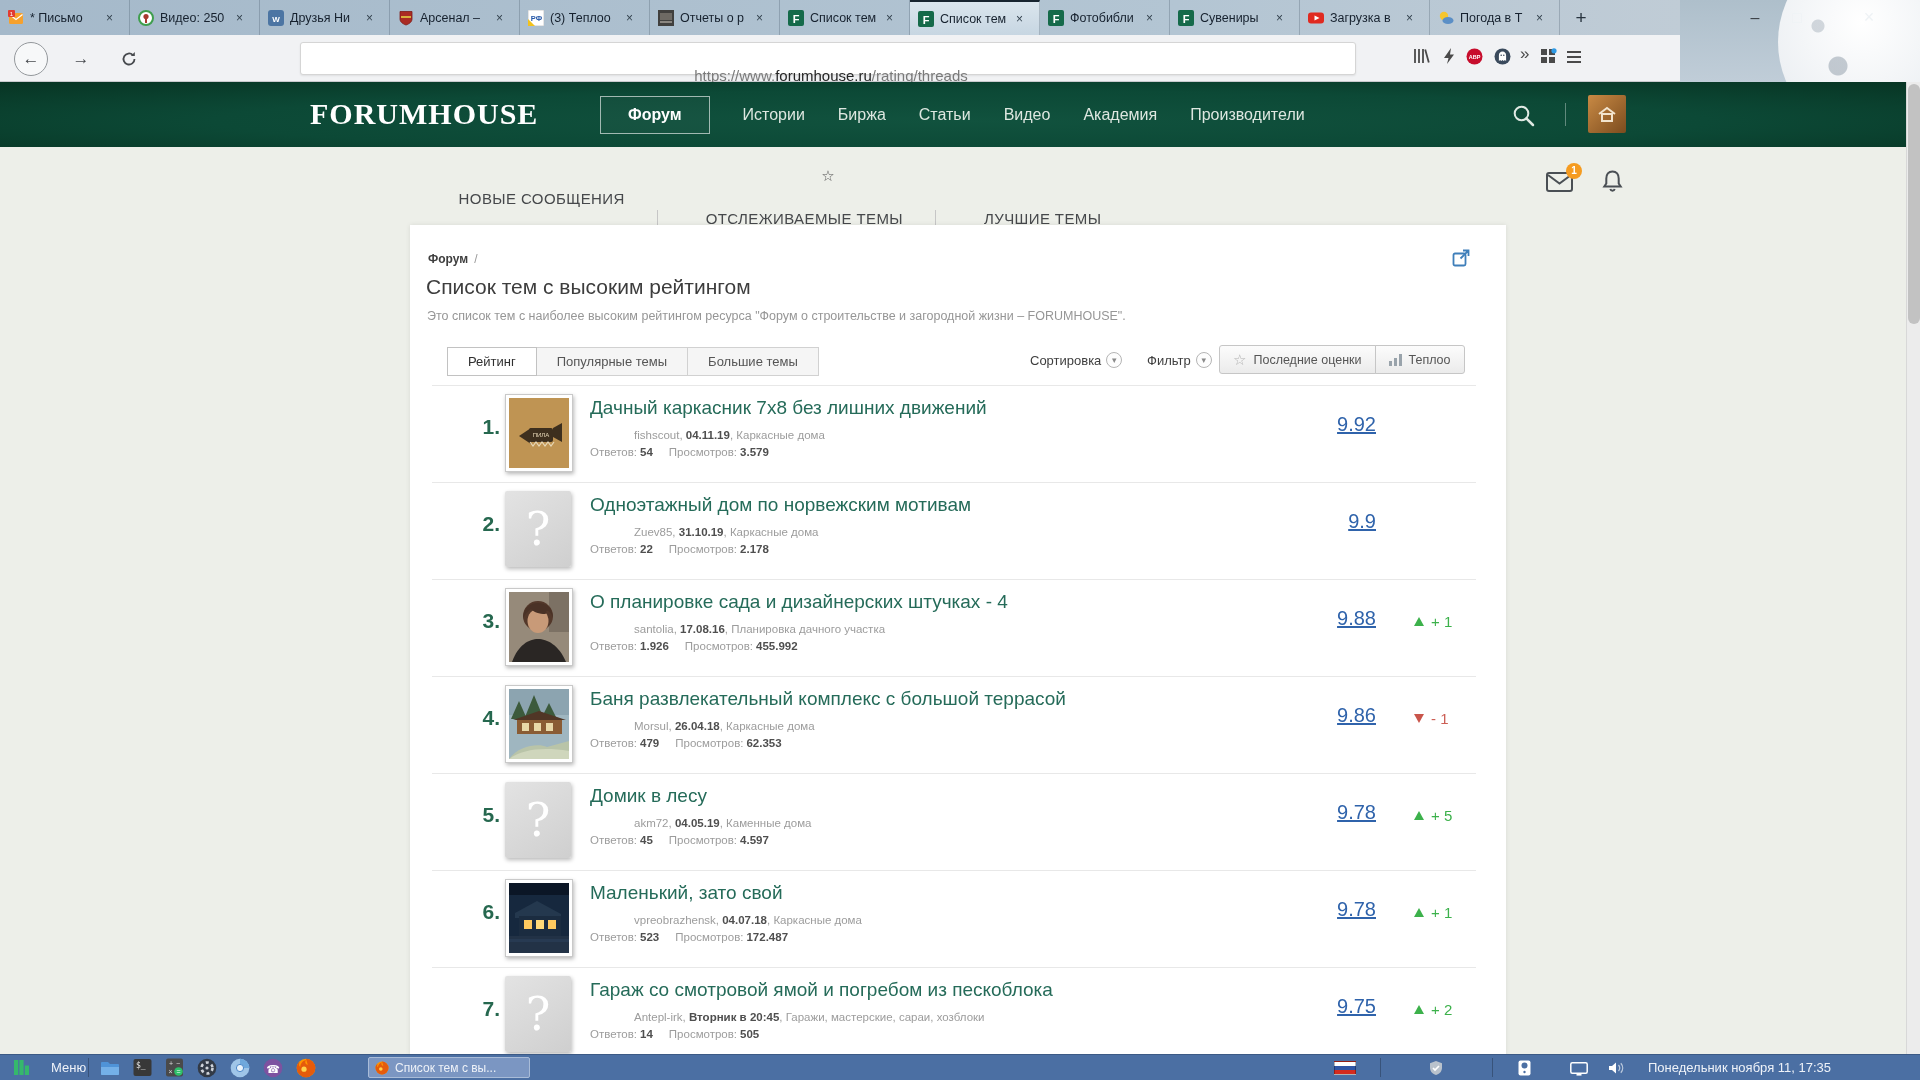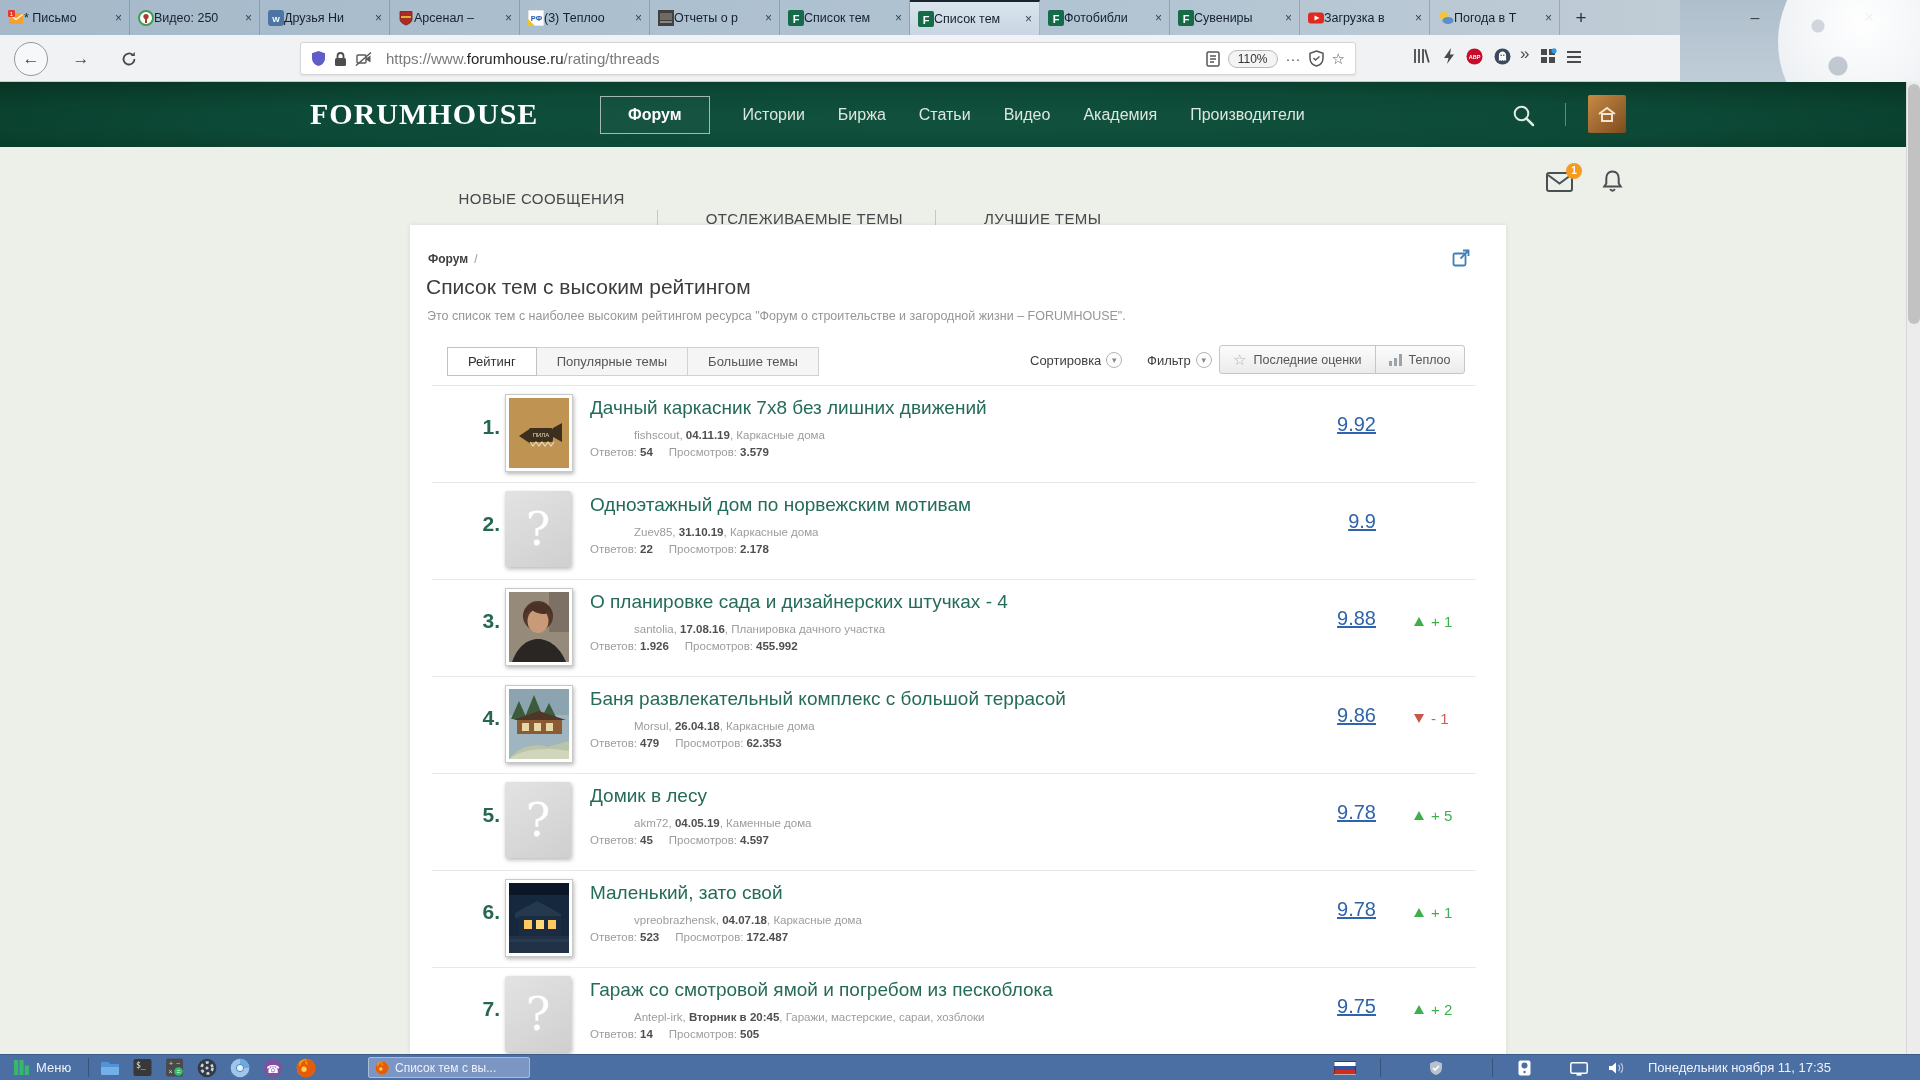--- a/index.html
+++ b/index.html
@@ -12,21 +12,21 @@
   #moon-area{position:absolute;top:0;right:0;width:240px;height:82px;overflow:hidden;
              background:linear-gradient(180deg,#aebfcb,#c0cdd8);}
   #moon{position:absolute;top:-58px;right:-58px;width:200px;height:200px;border-radius:50%;
         background:
           radial-gradient(circle at 30% 62%, rgba(150,162,174,.55) 0 9px, transparent 10px),
           radial-gradient(circle at 48% 78%, rgba(150,162,174,.45) 0 12px, transparent 13px),
           radial-gradient(circle at 20% 42%, rgba(150,162,174,.4) 0 6px, transparent 7px),
           radial-gradient(circle at 42% 40%, #ffffff, #eef1f4 55%, #d4dce2 85%, #c8d2da 100%);}
   #titlebar{position:absolute;top:0;left:0;width:1680px;height:35px;display:flex;
             background:linear-gradient(90deg,#a5b9ca,#b3c5d3 70%,#c0ccd6);}
-  .tab{display:flex;align-items:center;width:130px;height:35px;padding:0 5px 0 8px;
+  .tab{display:flex;align-items:center;width:130px;height:35px;padding:0 14px 0 8px;gap:6px;
        border-right:1px solid rgba(30,50,70,.22);color:#16212e;font-size:12.5px;cursor:default;}
   .tab.active{background:linear-gradient(#dae5ed,#c7d6e2);border-top:2px solid #17242f;}
   .tab .favicon{width:16px;height:16px;flex:0 0 16px;}
   .tab-title{flex:1;overflow:hidden;white-space:nowrap;}
   .tab-close{font-size:12px;color:#34434f;padding:0 2px;}
   #new-tab-btn{position:absolute;left:1568px;top:5px;width:26px;height:26px;text-align:center;
                line-height:25px;font-size:19px;color:#28343f;}
   .win-ctl{position:absolute;top:6px;width:30px;height:24px;text-align:center;line-height:23px;
            font-size:16px;z-index:5;}
   #win-min{left:1740px;color:#3a3f45;}
@@ -34,21 +34,21 @@
   #win-close{left:1854px;color:#eef2f5;font-size:18px;}
 
   #navbar{position:absolute;top:35px;left:0;width:1680px;height:47px;background:#f1f2f4;
           border-bottom:1px solid #c9cace;}
   .nav-btn{position:absolute;top:7px;width:34px;height:34px;border-radius:50%;
            display:flex;align-items:center;justify-content:center;font-size:17px;color:#46494d;}
   #back-btn{left:14px;border:1.5px solid #94989c;background:#f7f8f9;}
   #fwd-btn{left:64px;}  #reload-btn{left:112px;}
   #urlbar{position:absolute;left:300px;top:7px;width:1056px;height:33px;background:#fff;
           border:1px solid #d5d5d5;border-radius:3px;box-shadow:0 1px 2px rgba(0,0,0,.08);
-          display:flex;align-items:center;padding:0 10px;gap:8px;}
+          display:flex;align-items:center;padding:0 10px;gap:8px;flex-direction:column;}
   #url-text{font-size:15px;color:#7a7a7a;white-space:nowrap;margin-left:6px;}
   #url-text b{color:#262626;font-weight:normal;}
   #urlbar .spacer{flex:1;}
   #zoom-pill{border:1px solid #b9b9b9;border-radius:10px;background:#f4f4f4;color:#333;
              font-size:12px;padding:1px 9px;}
   .ub-ico{color:#555;font-size:15px;}
   .tb-ico{position:absolute;top:47px;}
   #abp-wrap{position:relative;}
 
   #scrollbar{position:absolute;left:1906px;top:82px;width:14px;height:972px;background:#ececec;
@@ -116,21 +116,21 @@
   .rating{position:absolute;left:878px;top:28px;width:88px;text-align:right;font-size:20px;color:#2f63ab;
           text-decoration:underline;}
   .delta{position:absolute;left:1004px;top:34px;display:flex;align-items:center;gap:7px;font-size:15px;}
   .delta .arr{width:0;height:0;border-left:5.5px solid transparent;border-right:5.5px solid transparent;}
   .delta.up{color:#3cb14b;} .delta.up .arr{border-bottom:9px solid #3cb14b;}
   .delta.down{color:#cc5f55;} .delta.down .arr{border-top:9px solid #c9554b;}
 
   
   #taskbar{position:absolute;left:0;top:1054px;width:1920px;height:26px;background:#4b6fa3;
            border-top:1px solid #3c5a85;z-index:10;color:#eef2f8;}
-  #menu-btn{position:absolute;left:4px;top:0;height:25px;display:flex;align-items:center;gap:7px;
+  #menu-btn{position:absolute;left:4px;top:0;height:25px;display:flex;align-items:center;gap:22px;
             padding:0 10px;font-size:13px;}
   #tb-sep1{position:absolute;left:88px;top:3px;width:1px;height:19px;background:rgba(0,0,0,.25);}
   #launchers{position:absolute;left:100px;top:2px;display:flex;gap:13px;align-items:center;height:21px;}
   #task-btn{position:absolute;left:368px;top:2px;width:162px;height:21px;background:#7b96c2;
             border:1px solid #a9bcd8;border-radius:2px;display:flex;align-items:center;gap:6px;
             padding:0 6px;font-size:12px;white-space:nowrap;overflow:hidden;}
   .tray-sep{position:absolute;top:3px;width:1px;height:19px;background:rgba(0,0,0,.25);}
   #flag-ru{position:absolute;left:1334px;top:6px;width:22px;height:14px;border:1px solid rgba(0,0,0,.3);
            background:linear-gradient(180deg,#fff 33%,#2f55a4 33% 66%,#d52b1e 66%);}
   .tray-ico{position:absolute;top:5px;}

